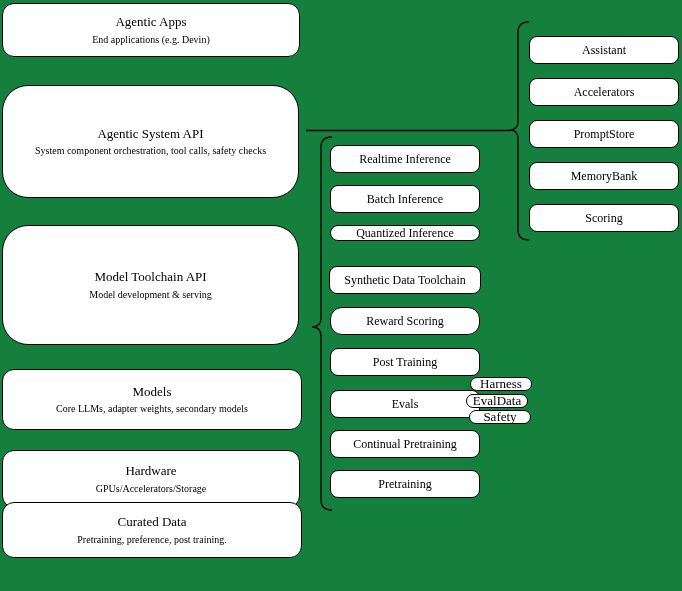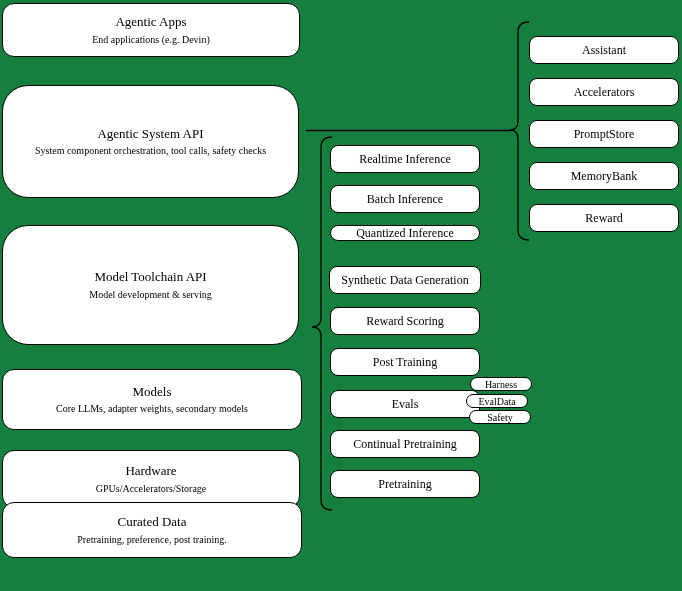--- a/index.html
+++ b/index.html
@@ -26,21 +26,21 @@
   .stack-node.big{border-radius:26px;}
   .stack-node .title{font-size:13px;line-height:1.2;white-space:nowrap;}
   .stack-node .subtitle{font-size:10px;line-height:1.2;margin-top:4px;white-space:nowrap;}
   .small-node{
     border-radius:8px;
     font-size:12px;
     white-space:nowrap;
   }
   .pill{
     border-radius:8px;
-    font-size:10px;
+    font-size:13px;
     white-space:nowrap;
     z-index:3;
   }
   .overlay{
     position:absolute;left:0;top:0;width:682px;height:591px;
     z-index:1;
   }
   .node{z-index:2;}
 </style>
 </head>
@@ -80,30 +80,30 @@
   </div>
 
   <div class="node stack-node" style="left:2px;top:502px;width:300px;height:56px;">
     <div class="title">Curated Data</div>
     <div class="subtitle">Pretraining, preference, post training.</div>
   </div>
 
   <div class="node small-node" style="left:330px;top:145px;width:150px;height:28px;">Realtime Inference</div>
   <div class="node small-node" style="left:330px;top:185px;width:150px;height:28px;">Batch Inference</div>
   <div class="node small-node" style="left:330px;top:225px;width:150px;height:16px;">Quantized Inference</div>
-  <div class="node small-node" style="left:329px;top:266px;width:152px;height:28px;">Synthetic Data Generation</div>
-  <div class="node small-node" style="left:330px;top:307px;width:150px;height:28px;">Reward Scoring</div>
+  <div class="node small-node" style="left:329px;top:266px;width:152px;height:28px;">Synthetic Data Toolchain</div>
+  <div class="node small-node" style="left:330px;top:307px;width:150px;height:28px;border-radius:12px;">Reward Scoring</div>
   <div class="node small-node" style="left:330px;top:348px;width:150px;height:28px;">Post Training</div>
   <div class="node small-node" style="left:330px;top:390px;width:150px;height:28px;">Evals</div>
   <div class="node small-node" style="left:330px;top:430px;width:150px;height:28px;">Continual Pretraining</div>
   <div class="node small-node" style="left:330px;top:470px;width:150px;height:28px;">Pretraining</div>
 
   <div class="node pill" style="left:470px;top:377px;width:62px;height:14px;">Harness</div>
   <div class="node pill" style="left:466px;top:394px;width:62px;height:14px;">EvalData</div>
   <div class="node pill" style="left:469px;top:410px;width:62px;height:14px;">Safety</div>
 
   <div class="node small-node" style="left:529px;top:36px;width:150px;height:28px;">Assistant</div>
   <div class="node small-node" style="left:529px;top:78px;width:150px;height:28px;">Accelerators</div>
   <div class="node small-node" style="left:529px;top:120px;width:150px;height:28px;">PromptStore</div>
   <div class="node small-node" style="left:529px;top:162px;width:150px;height:28px;">MemoryBank</div>
-  <div class="node small-node" style="left:529px;top:204px;width:150px;height:28px;">Reward</div>
+  <div class="node small-node" style="left:529px;top:204px;width:150px;height:28px;">Scoring</div>
 
 </div>
 
 </body></html>

